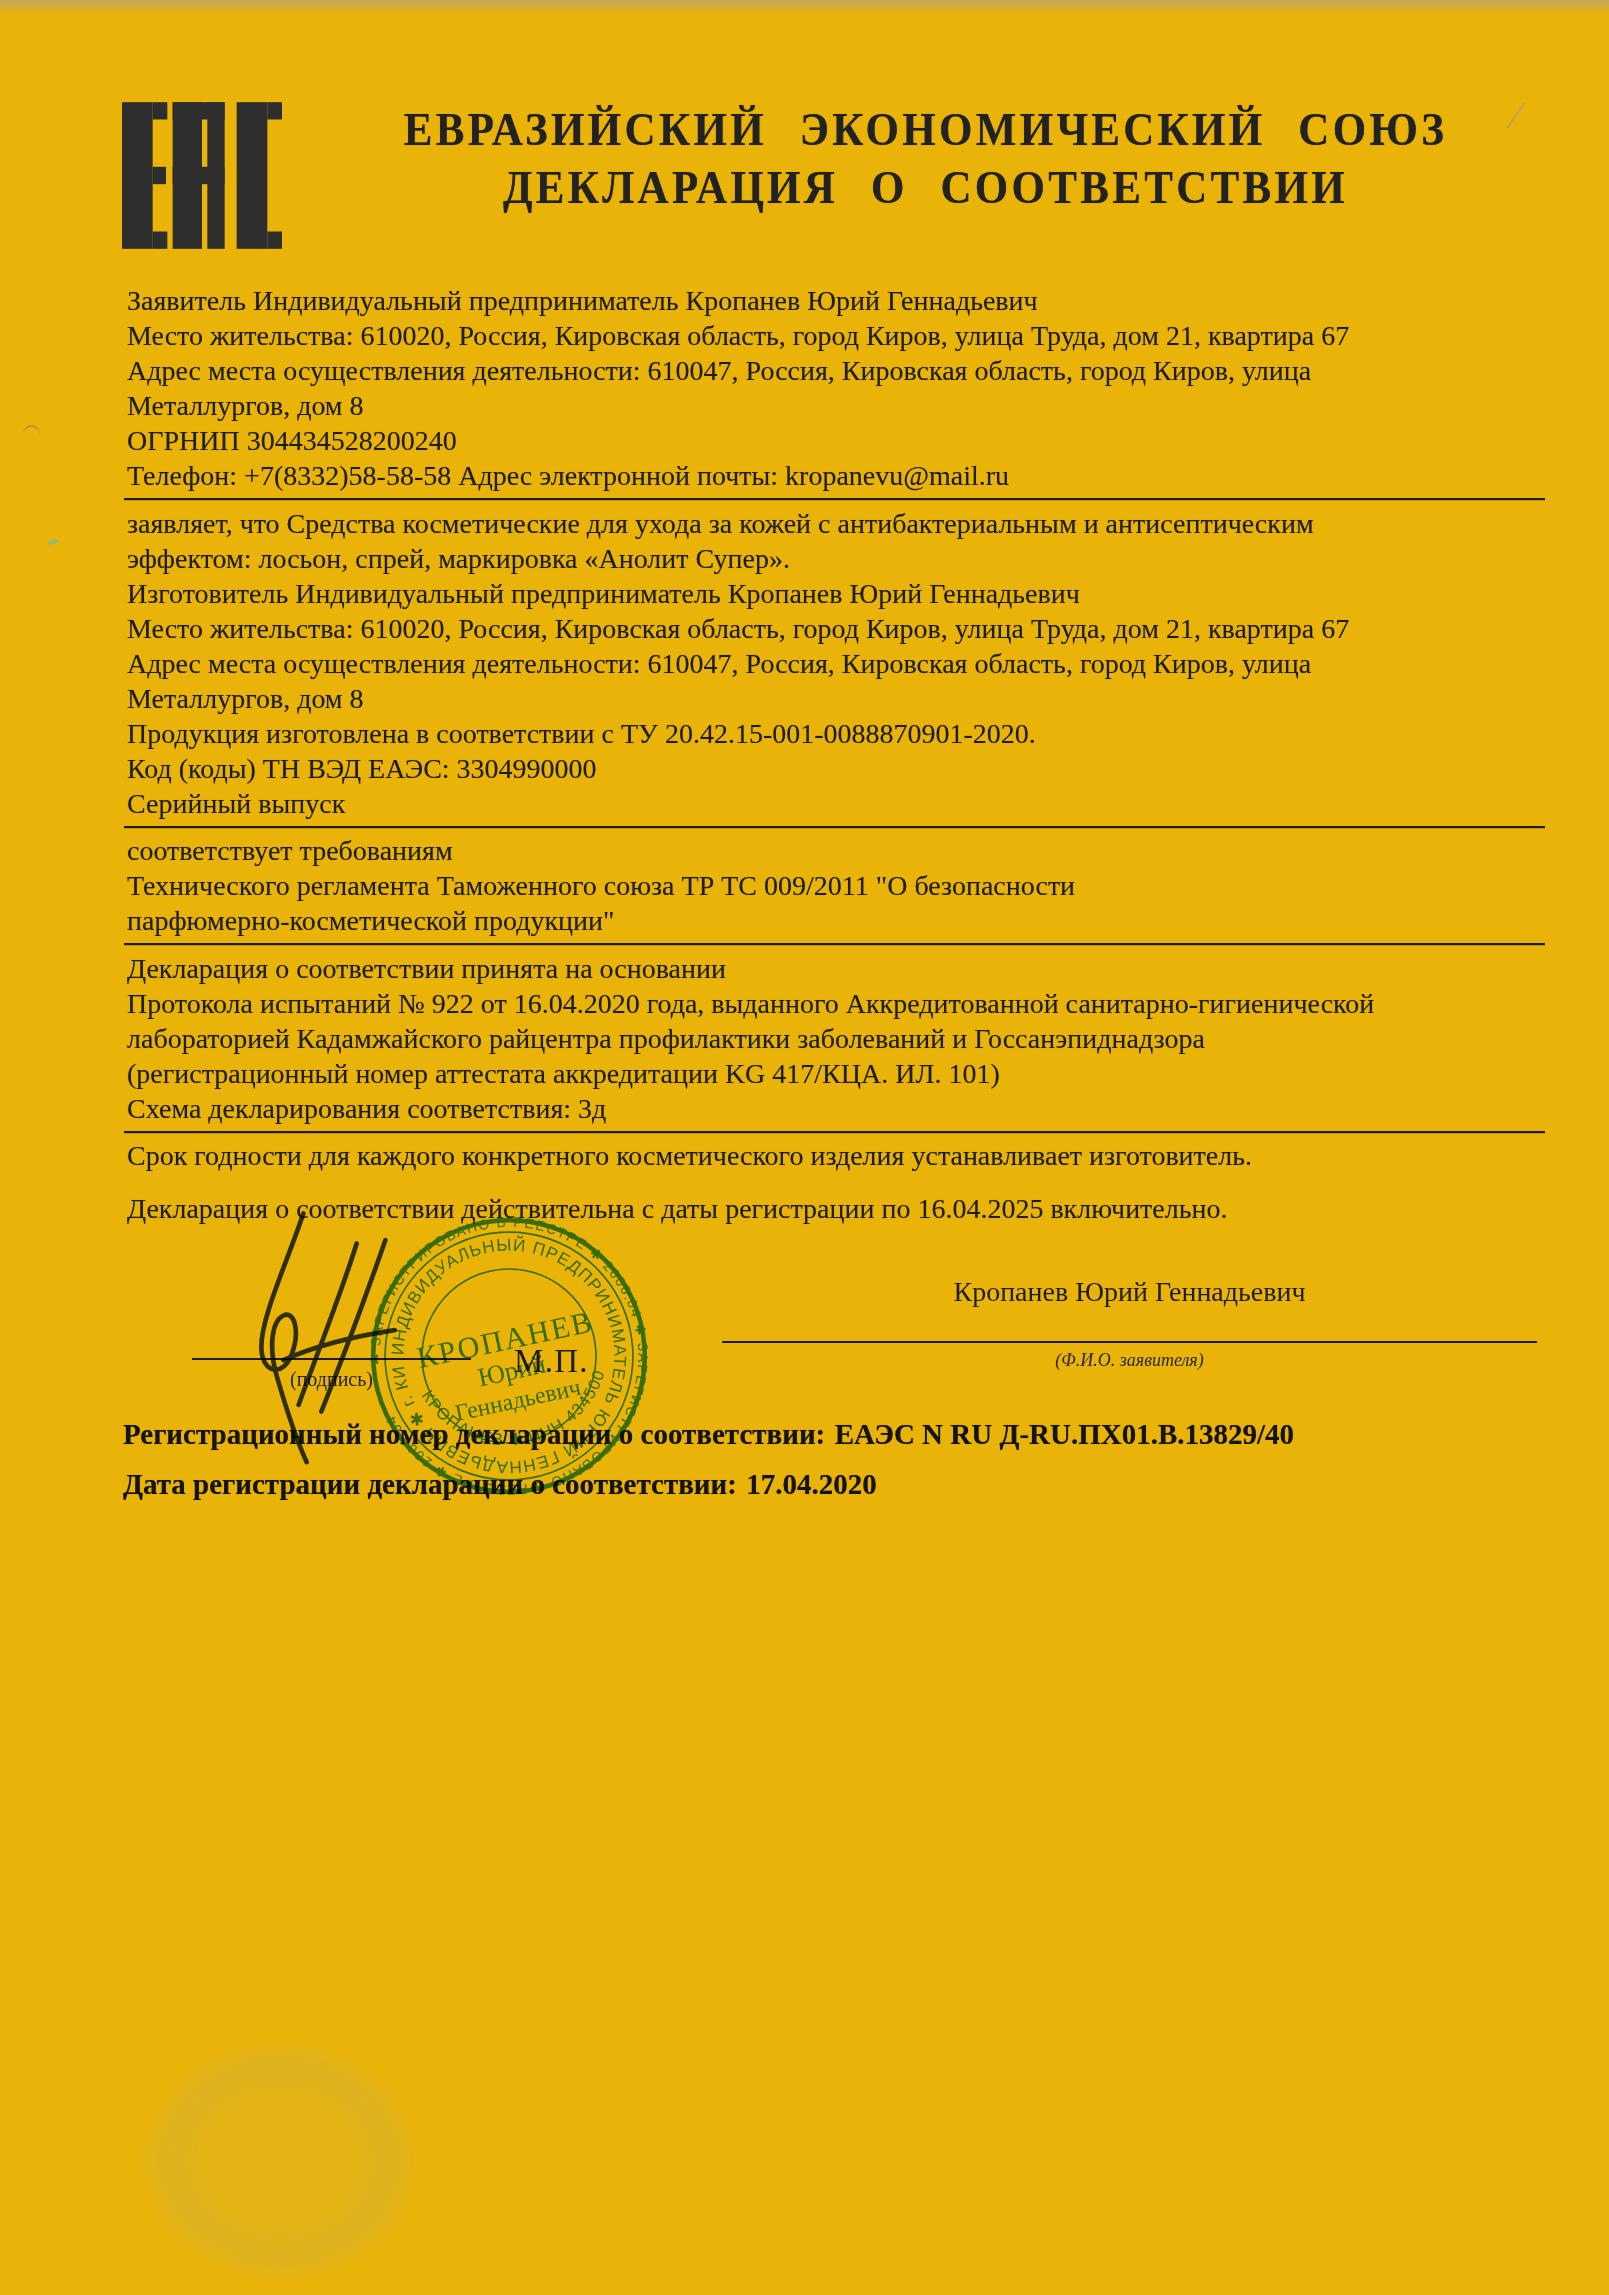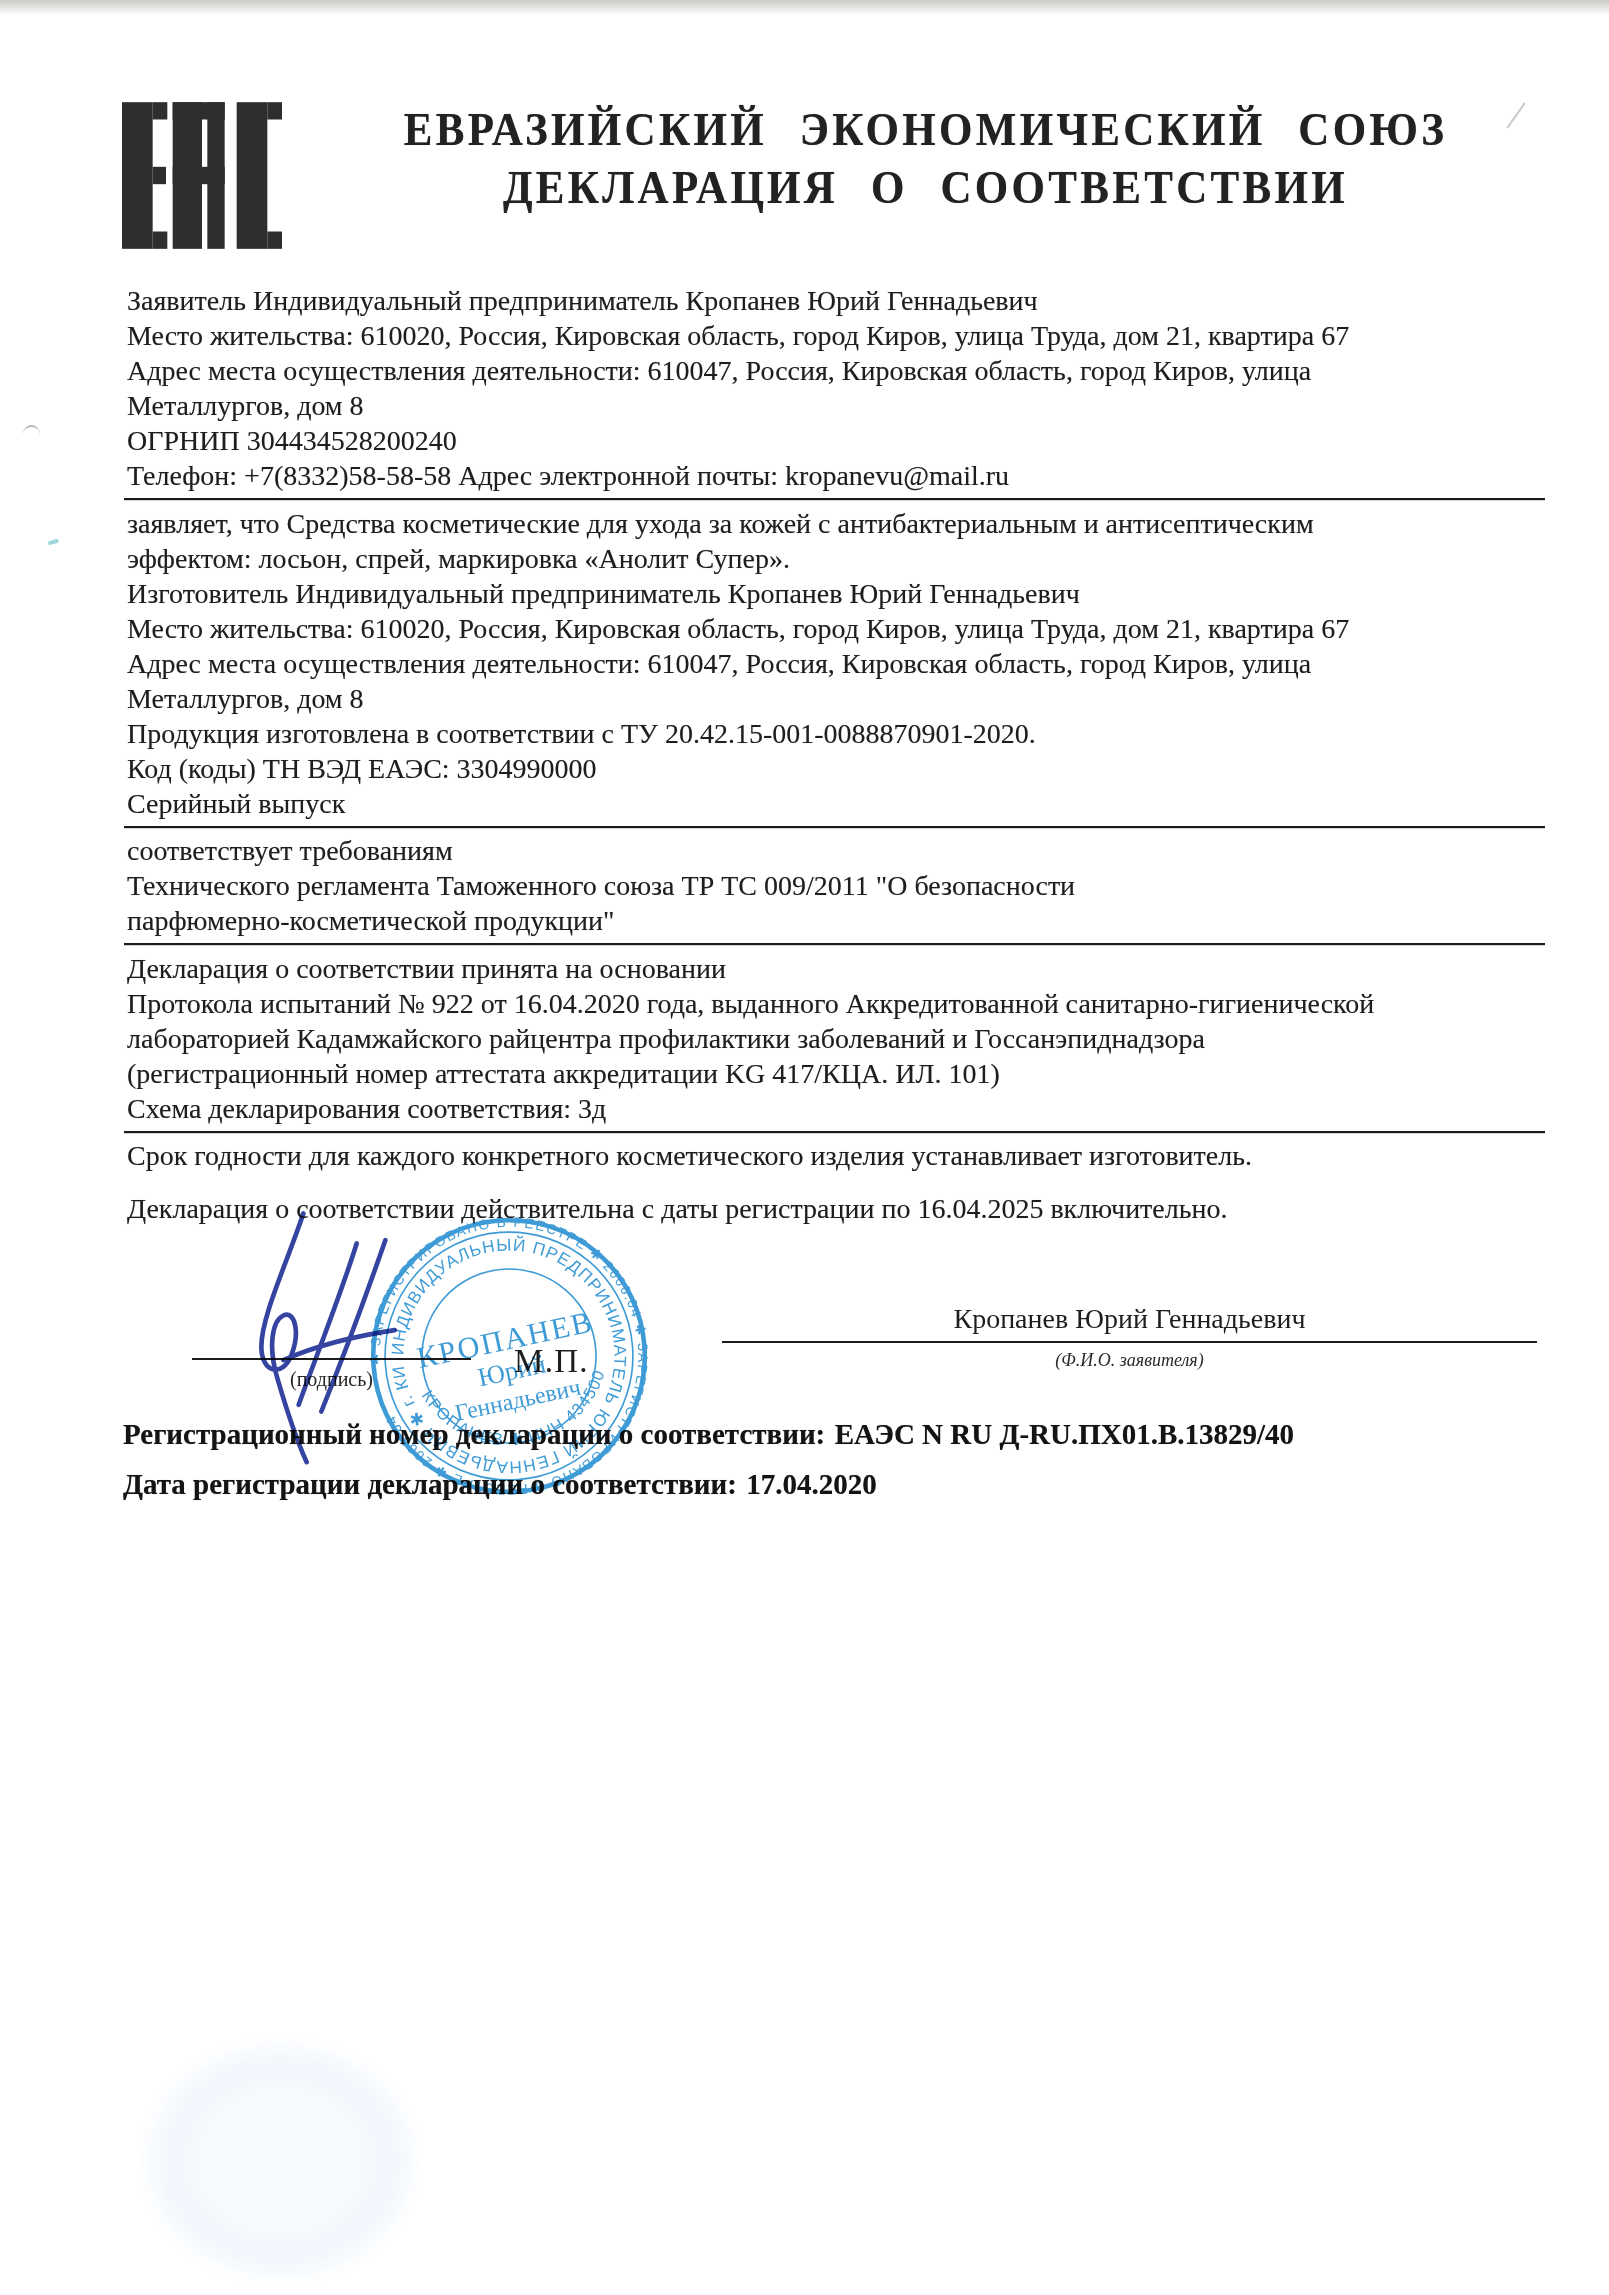--- a/index.html
+++ b/index.html
@@ -1,19 +1,19 @@
 <!DOCTYPE html>
 <html style="font-size:10.7px"><head>
 <meta charset="utf-8">
 <style>
   html,body{margin:0;padding:0;background:#9a9a9a;}
   .page{
     position:relative;
     width:1609px;height:2295px;
-    background:#ffffff;
+    background:#eab308;
     overflow:hidden;
     font-family:"Liberation Serif", serif;
     color:#1e1e1e;
   }
   .top-shade{
     position:absolute;top:0;left:0;width:100%;height:14.7px;
     background:linear-gradient(180deg, rgba(160,160,155,.55), rgba(255,255,255,0));
     pointer-events:none;
   }
   
@@ -52,21 +52,21 @@
   }
   .sig-left-caption{
     position:absolute;left:192px;top:1368px;width:279px;
     text-align:center;font-size:20px;color:#262626;
   }
   .mp-label{
     position:absolute;left:514px;top:1343px;
     font-size:33px;color:#1e1e1e;letter-spacing:1.3px;text-align:center;
   }
   .fio-name{
-    position:absolute;left:722px;top:1303px;width:815px;
+    position:absolute;left:722px;top:1276px;width:815px;
     text-align:center;font-size:28px;color:#1e1e1e;
   }
   .sig-right-line{
     position:absolute;left:722px;top:1341px;width:815px;
     border-top:2.7px solid #1c1c1c;
   }
   .fio-caption{
     position:absolute;left:722px;top:1350px;width:815px;
     text-align:center;font-size:18px;color:#2a2a2a;font-style:italic;
   }

